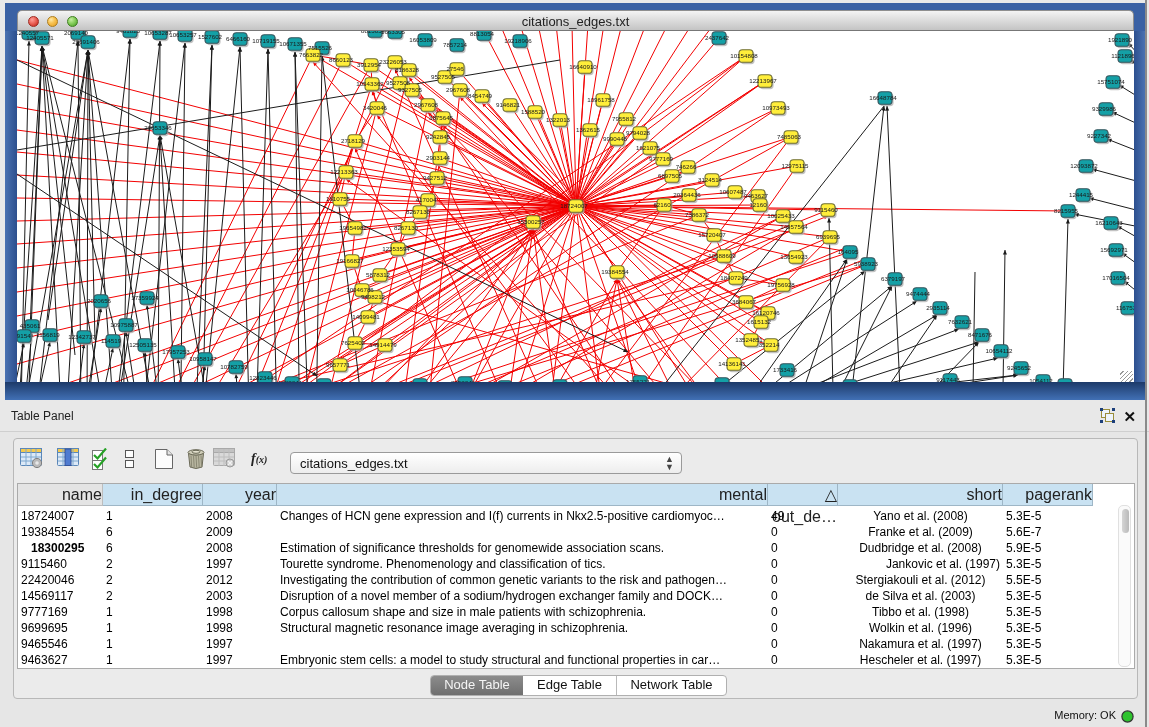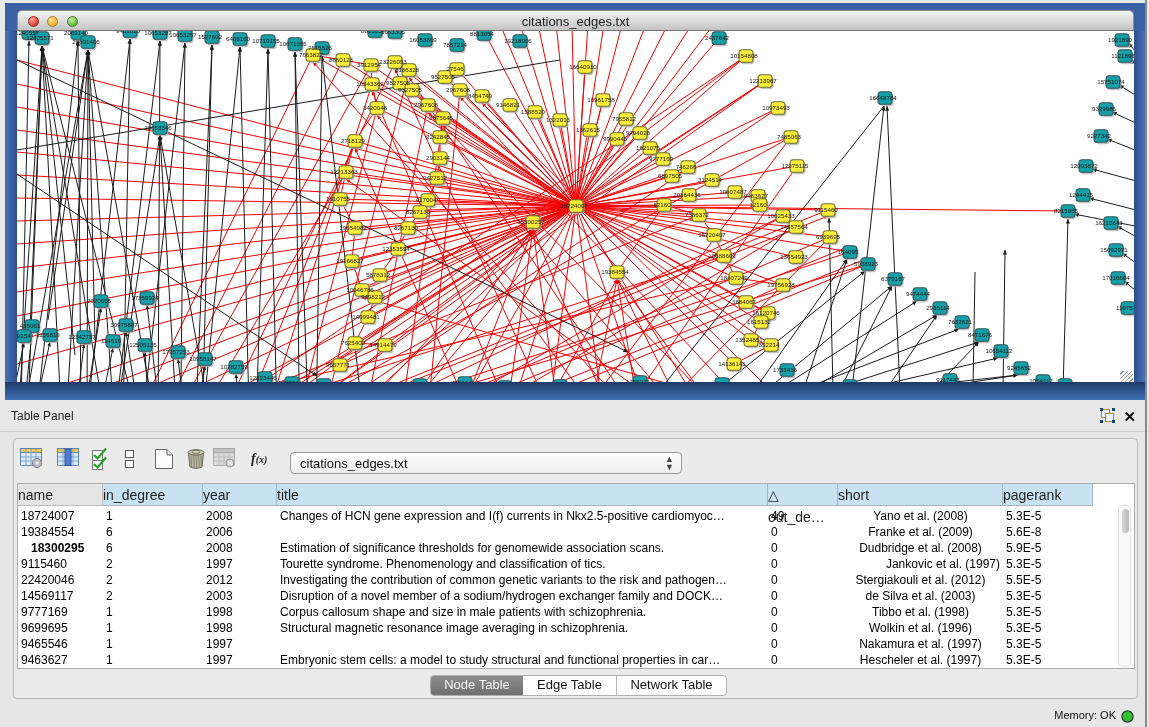--- a/index.html
+++ b/index.html
@@ -30,21 +30,21 @@
 #tpbody{position:absolute;left:13px;top:38px;width:1123px;height:259px;background:#ebebeb;border:1px solid #b8b8b8;border-radius:4px;}
 
 #tbar{position:absolute;left:0;top:0;width:100%;height:42px;}
 .icon{position:absolute;top:9px;}
 
 #combo{position:absolute;left:276px;top:13px;width:390px;height:20px;background:linear-gradient(#ffffff,#ededed);border:1px solid #9a9a9a;border-radius:4px;}
 #combo .ctext{position:absolute;left:9px;top:3px;font-size:13px;color:#111;}
 #combo .arrows{position:absolute;right:7px;top:2px;font-size:9px;color:#444;line-height:8px;}
 
 #grid{position:absolute;left:3px;top:44px;width:1118px;height:186px;box-sizing:border-box;background:#fff;border:1px solid #aaa;}
-.hd{position:absolute;top:0;height:22px;background:#c9e2f2;border-right:1px solid #9eb6c6;border-bottom:1px solid #9eb6c6;box-sizing:border-box;font-size:14px;color:#222;text-align:left;line-height:22px;}
+.hd{position:absolute;top:0;height:22px;background:#c9e2f2;border-right:1px solid #9eb6c6;border-bottom:1px solid #9eb6c6;box-sizing:border-box;font-size:16px;color:#222;text-align:right;line-height:22px;}
 .hd.gray{background:#e4e4e4;border-right:1px solid #bdbdbd;border-bottom:1px solid #bdbdbd;}
 .row{position:absolute;left:0;width:100%;height:16px;font-size:12px;color:#000;white-space:nowrap;}
 .c{position:absolute;top:0;height:16px;line-height:16px;overflow:hidden;}
 #sb{position:absolute;right:6px;top:66px;width:11px;height:160px;background:#fafafa;border:1px solid #e0e0e0;border-radius:5px;}
 #sbt{position:absolute;right:8px;top:70px;width:7px;height:24px;background:linear-gradient(90deg,#d5d5d5,#b9b9b9);border-radius:4px;}
 
 #tabs{position:absolute;left:416px;top:236px;width:295px;height:19px;background:#fff;border:1px solid #b0b0b0;border-radius:4px;overflow:hidden;}
 #tabs .seg{position:absolute;top:0;height:19px;font-size:13px;line-height:18px;text-align:center;color:#111;}
 #tabs .seg.sel{background:linear-gradient(#8c8c8c,#6f6f6f);color:#f5f5f5;}
 #tabs .div{position:absolute;top:0;width:1px;height:19px;background:#b9b9b9;}
@@ -1144,40 +1144,40 @@
         <div class="icon" style="left:237px;top:12px;font-size:14px;font-style:italic;font-weight:bold;color:#222;font-family:'Liberation Serif',serif;">f<span style="font-size:10px;">(x)</span></div>
       <div id="combo">
           <div class="ctext">citations_edges.txt</div>
           <div class="arrows">▲<br>▼</div>
         </div>
     </div>
     <div id="grid">
         <div class="hd gray" style="left:0px;width:85px;">name</div>
         <div class="hd" style="left:85px;width:100px;">in_degree</div>
         <div class="hd" style="left:185px;width:74px;">year</div>
-        <div class="hd" style="left:259px;width:491px;">title</div>
+        <div class="hd" style="left:259px;width:491px;">mental</div>
         <div class="hd" style="left:750px;width:70px;">△ out_de…</div>
         <div class="hd" style="left:820px;width:165px;">short</div>
         <div class="hd" style="left:985px;width:90px;">pagerank</div>
         <div class="row" style="top:24px;">
           <div class="c" style="left:3px;width:79px;">18724007</div>
           <div class="c" style="left:88px;width:94px;">1</div>
           <div class="c" style="left:188px;width:68px;">2008</div>
           <div class="c" style="left:262px;width:485px;">Changes of HCN gene expression and I(f) currents in Nkx2.5-positive cardiomyoc…</div>
           <div class="c" style="left:753px;width:64px;">49</div>
           <div class="c" style="left:823px;width:159px;text-align:center;">Yano et al. (2008)</div>
           <div class="c" style="left:988px;width:84px;">5.3E-5</div>
         </div>
         <div class="row" style="top:40px;">
           <div class="c" style="left:3px;width:79px;">19384554</div>
           <div class="c" style="left:88px;width:94px;">6</div>
-          <div class="c" style="left:188px;width:68px;">2006</div>
+          <div class="c" style="left:188px;width:68px;">2009</div>
           <div class="c" style="left:753px;width:64px;">0</div>
           <div class="c" style="left:823px;width:159px;text-align:center;">Franke et al. (2009)</div>
-          <div class="c" style="left:988px;width:84px;">5.6E-8</div>
+          <div class="c" style="left:988px;width:84px;">5.6E-7</div>
         </div>
         <div class="row" style="top:56px;">
           <div class="c" style="left:13px;width:79px;font-weight:bold;">18300295</div>
           <div class="c" style="left:88px;width:94px;">6</div>
           <div class="c" style="left:188px;width:68px;">2008</div>
           <div class="c" style="left:262px;width:485px;">Estimation of significance thresholds for genomewide association scans.</div>
           <div class="c" style="left:753px;width:64px;">0</div>
           <div class="c" style="left:823px;width:159px;text-align:center;">Dudbridge et al. (2008)</div>
           <div class="c" style="left:988px;width:84px;">5.9E-5</div>
         </div>

